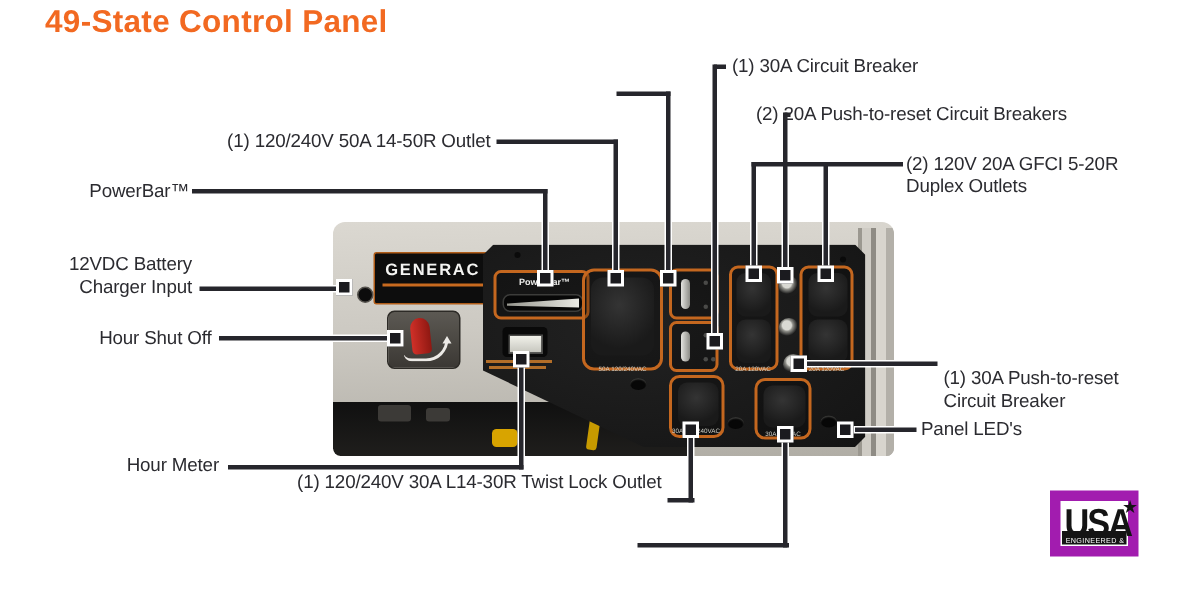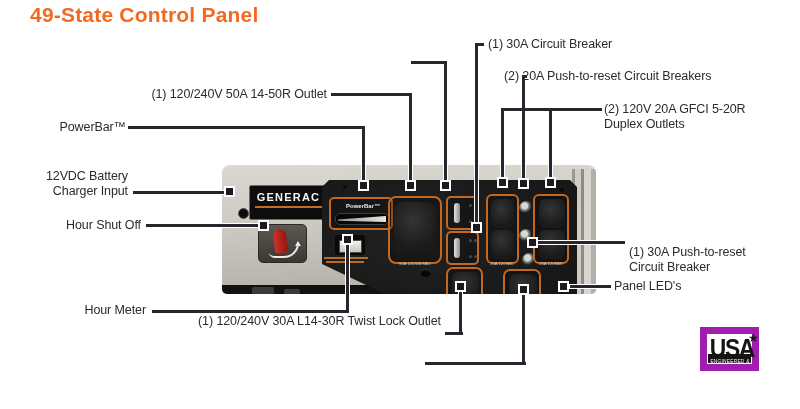--- a/index.html
+++ b/index.html
@@ -14,23 +14,23 @@
   .lbl {
     position:absolute; font-size:12.5px; color:#2b2b30;
     letter-spacing:-0.1px; white-space:nowrap; line-height:15px;
   }
   .r { text-align:right; }
   
   .ln  { position:absolute; background:#26262c; }
   .lnw { box-shadow:0 0 0 1px #fff; }
   .sq  { position:absolute; width:7px; height:7px; background:#1b1b1f; border:2px solid #fff; }
   
-  #photo { position:absolute; left:222px; top:148px; width:374px; height:129px;
+  #photo { position:absolute; left:222px; top:148px; width:374px; height:156px;
            border-radius:8px 8px 5px 5px; overflow:hidden;
-           background:linear-gradient(178deg,#dbd8d1 0%,#ccc9c2 45%,#b0ada5 100%);margin-top:17px; }
+           background:linear-gradient(178deg,#dbd8d1 0%,#ccc9c2 45%,#b0ada5 100%); }
   .rails { position:absolute; right:0; top:4px; width:24px; height:152px;
            background:linear-gradient(90deg,#9b9890 0 3px,#cfccc5 3px 9px,#8e8b84 9px 12px,#d8d5ce 12px 19px,#b3b0a9 19px 24px); }
   .engine { position:absolute; left:0; top:120px; width:240px; height:36px;
             background:linear-gradient(#101010,#1f1e1c); border-radius:0 0 0 5px; }
   .bolt { position:absolute; background:#3c3a37; border-radius:2px; }
   .ycap { position:absolute; left:106px; top:18px; width:17px; height:12px; background:#d8a400; border-radius:3px; }
   .ystick { position:absolute; left:170px; top:10px; width:7px; height:22px; background:#c79a00; transform:rotate(8deg); border-radius:2px; }
   #blackpanel { position:absolute; left:100px; top:15px; width:255px; height:135px;
     background:radial-gradient(120% 120% at 40% 40%, #222 0%, #161616 60%, #0e0e0e 100%);
     clip-path:polygon(7px 0,248px 0,255px 7px,255px 128px,248px 135px,107px 135px,0 84px,0 7px); }

